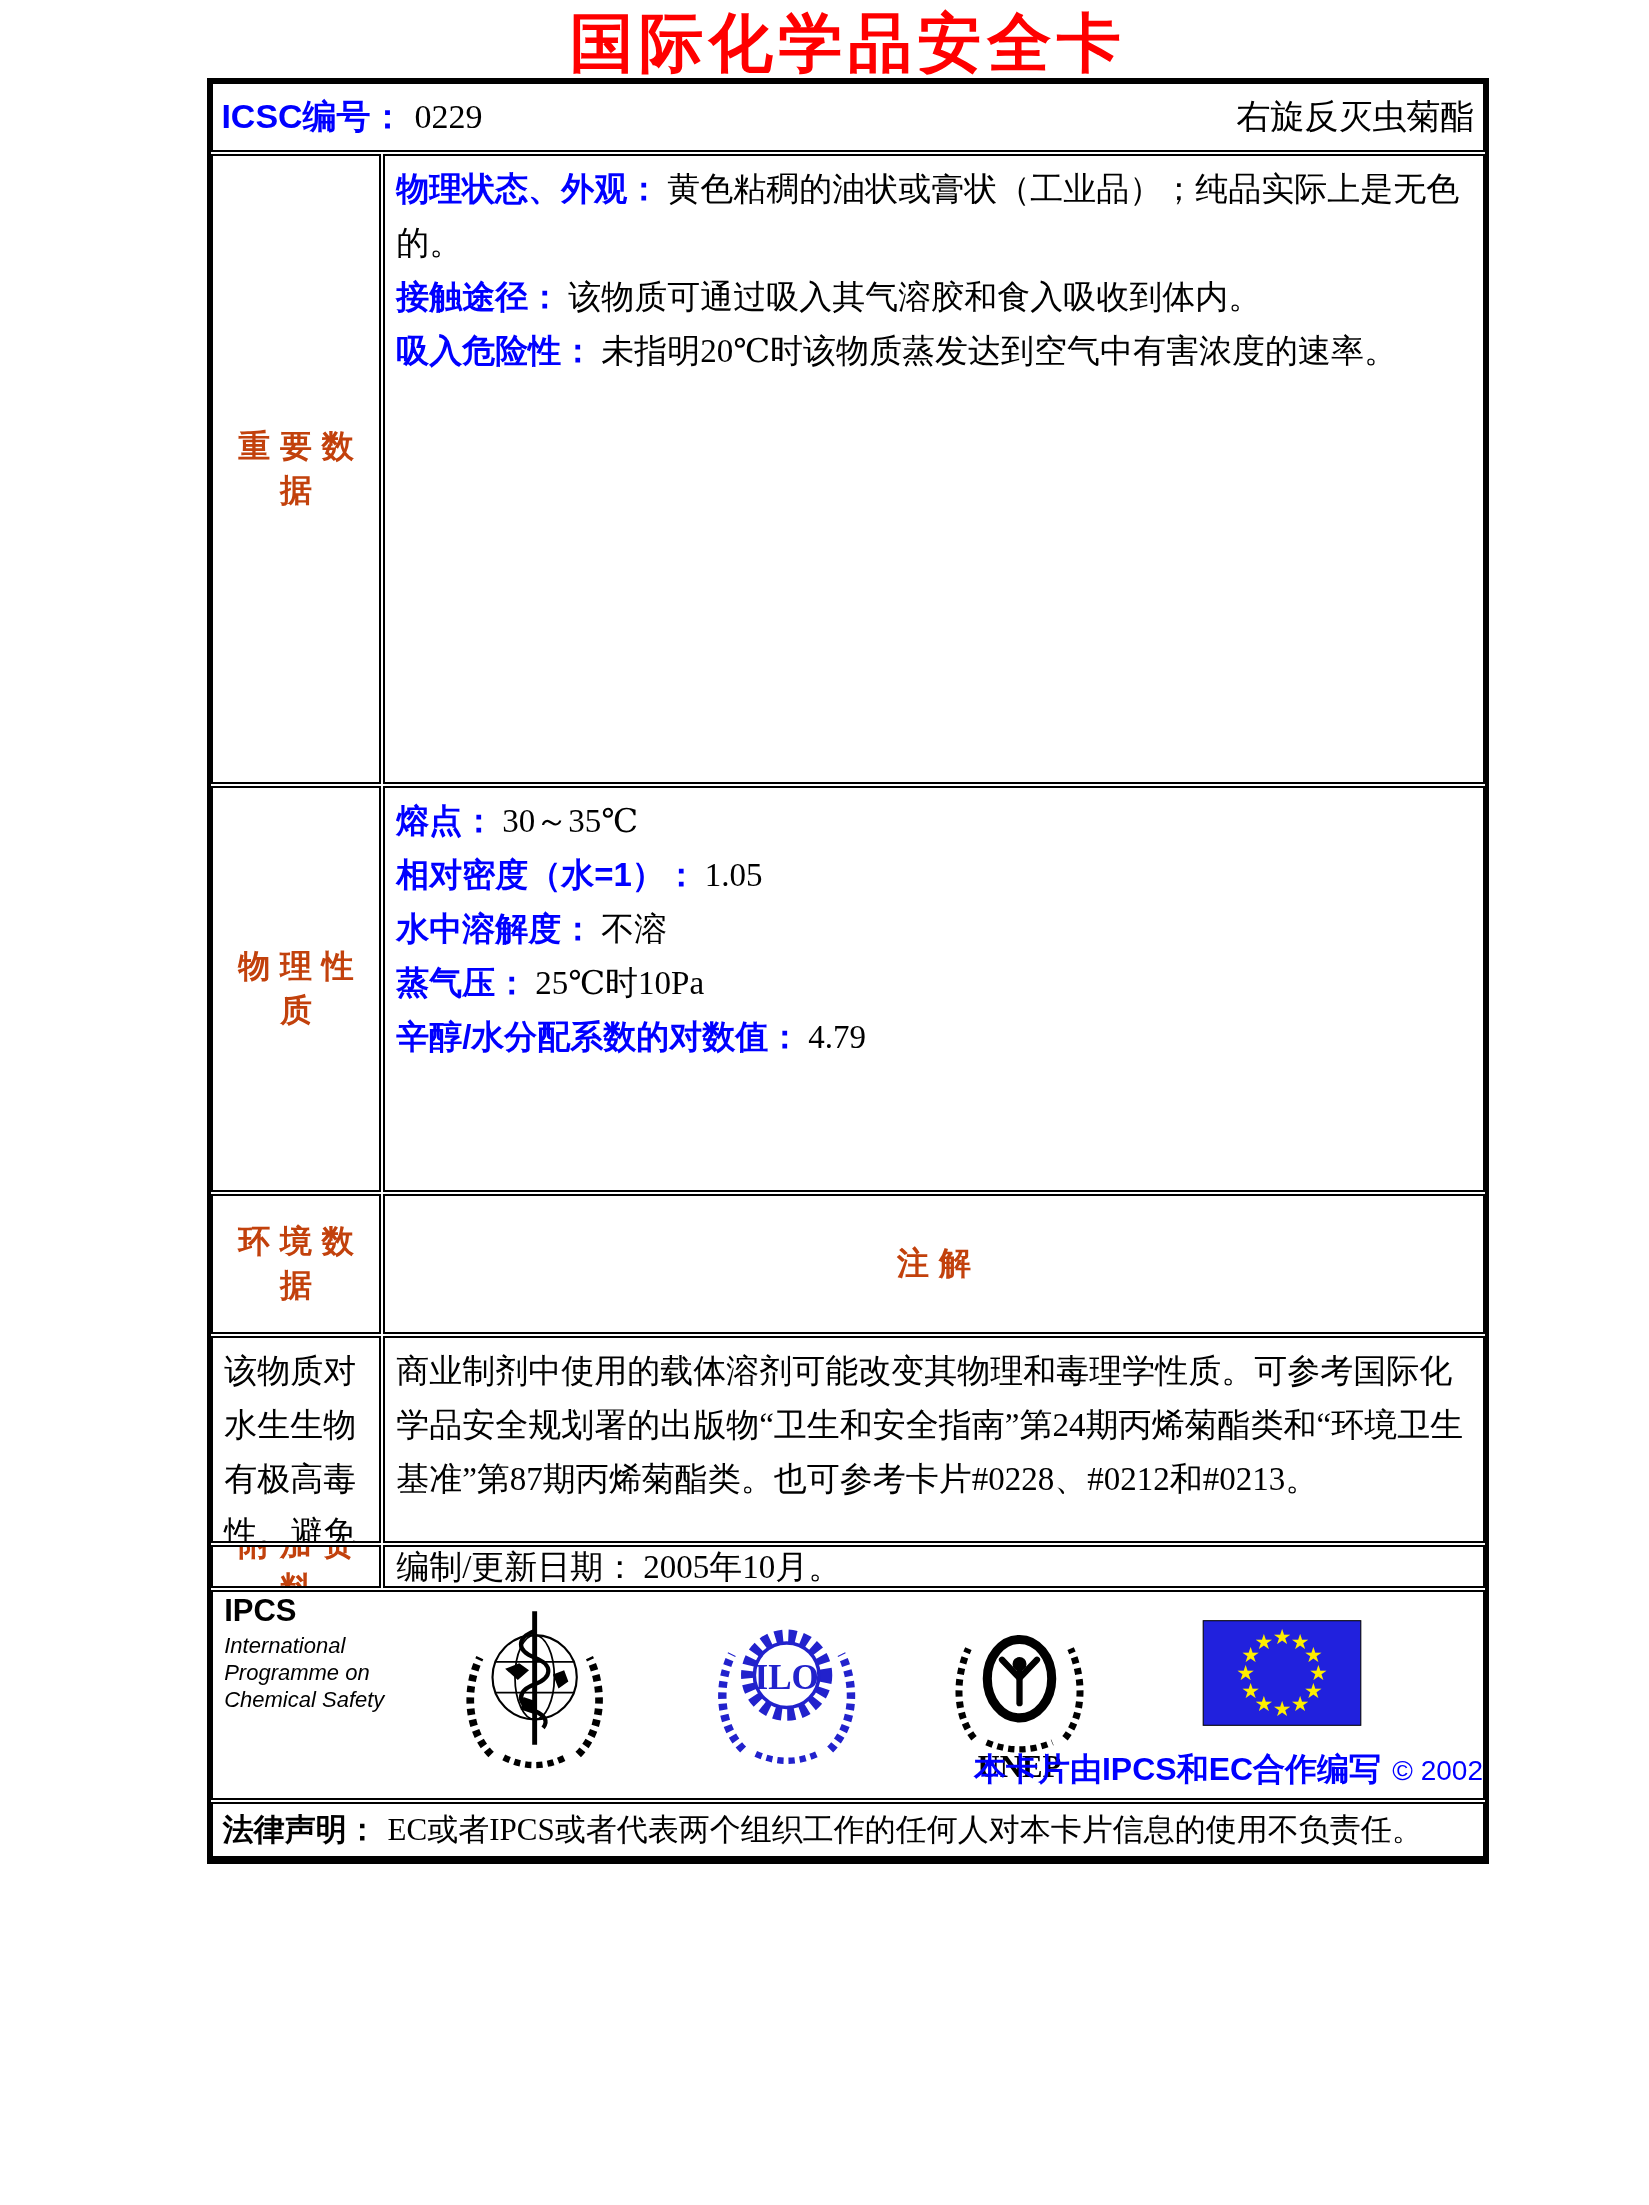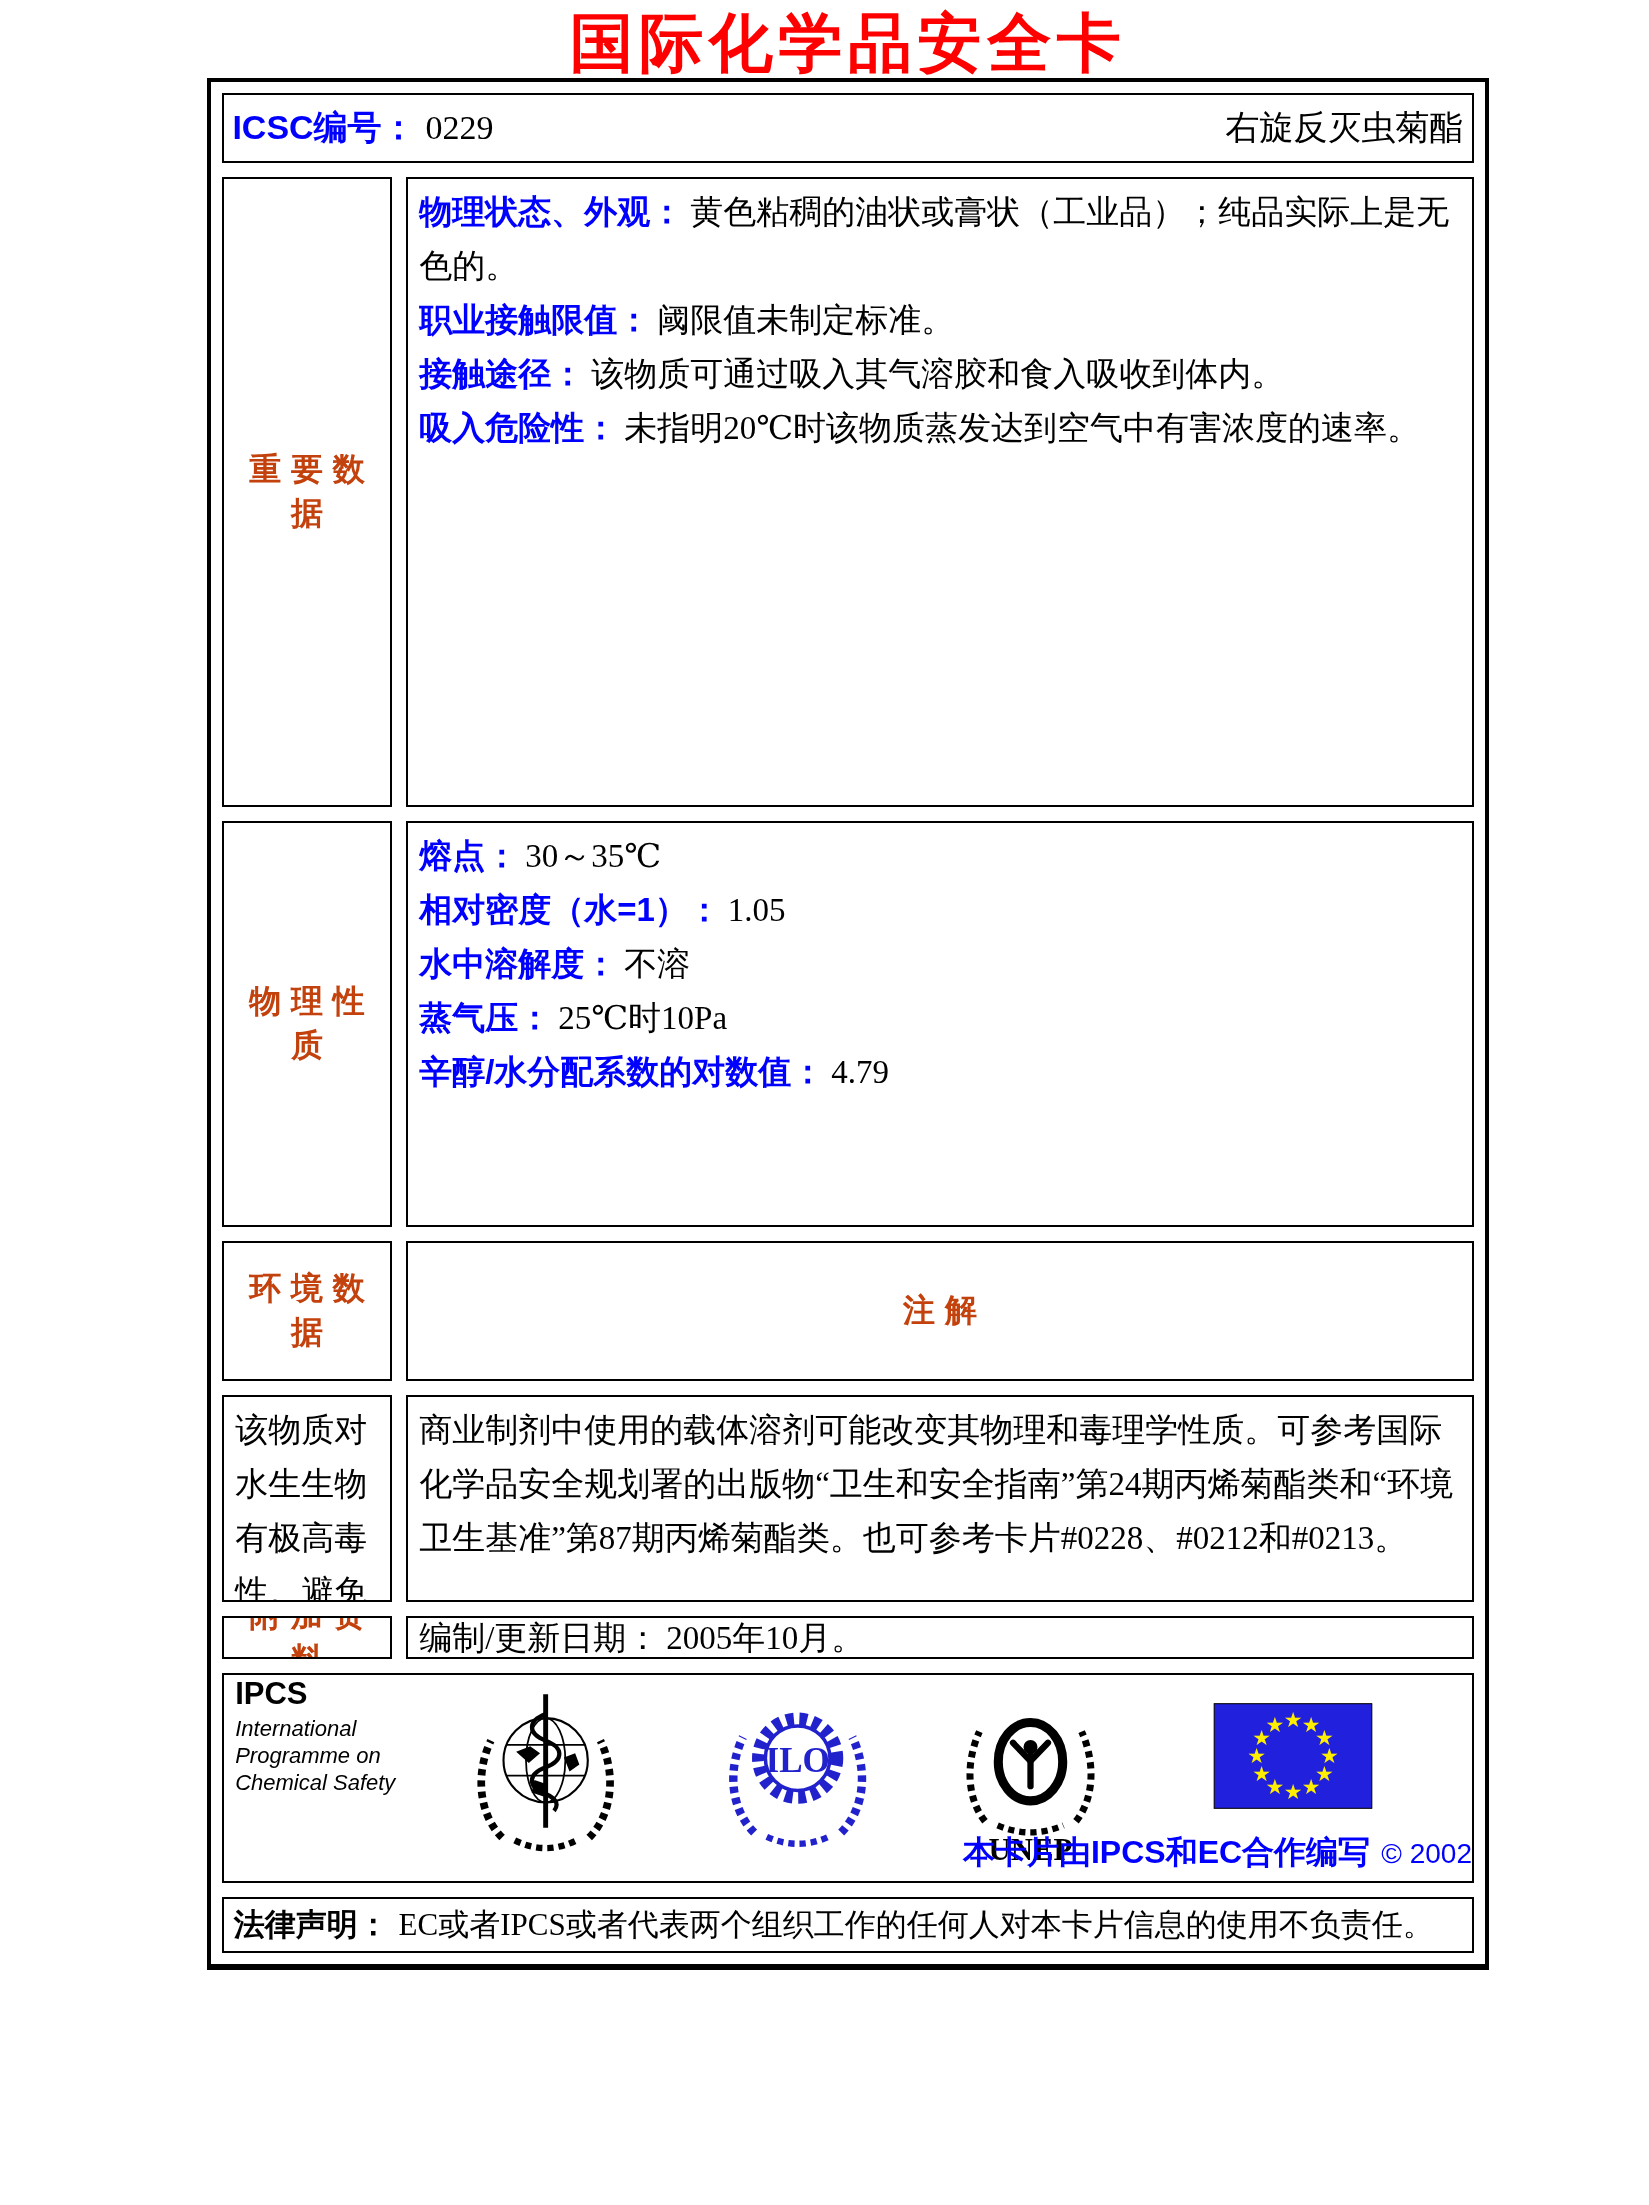--- a/index.html
+++ b/index.html
@@ -5,24 +5,24 @@
   html,body { margin:0; padding:0; background:#fff; }
   body { width:1650px; height:2205px; position:relative; overflow:hidden;
          font-family:"Liberation Serif","DejaVu Serif",serif; color:#000; }
 
   .title { position:absolute; left:207px; top:0px; width:1282px; margin:0;
            text-align:center; color:#ff0000; font-weight:bold; font-size:64px;
            letter-spacing:5.6px; font-family:"Liberation Serif","DejaVu Serif",serif; }
 
   .card { position:absolute; left:207px; top:78px; width:1282px;
           box-sizing:border-box; border:4.2px solid #000; border-bottom-width:6.3px;
-          padding:11px; background:#fff;
+          padding:0; background:#fff;
           display:grid; grid-template-columns:170px 1fr;
           grid-template-rows:70px 630px 406px 140px 207px 43px 210px 56px;
-          gap:14px; }
+          gap:2px; }
 
   .cell { border:2.1px solid #000; box-sizing:border-box; background:#fff; overflow:hidden; }
   .span2 { grid-column:1 / 3; }
 
   .header-row { display:flex; justify-content:space-between; align-items:center;
                 padding:0 8.4px; font-size:34px; }
   .blue-k { color:#0000ff; font-weight:bold;
             font-family:"Liberation Sans","DejaVu Sans",sans-serif; }
   .hnum { margin-left:9.8px; }
 
@@ -68,21 +68,20 @@
   <div class="cell span2 header-row">
     <div>
       <span class="blue-k">ICSC编号：</span><span class="hnum">0229</span>
     </div>
     <div>右旋反灭虫菊酯</div>
   </div>
 
   <div class="cell label-cell">重要数据</div>
   <div class="cell content-cell">
     <p><span class="blue-k">物理状态、外观：</span><span class="v">黄色粘稠的油状或膏状（工业品）；纯品实际上是无色的。</span></p>
-    <p><span class="blue-k">职业接触限值：</span><span class="v">阈限值未制定标准。</span></p>
     <p><span class="blue-k">接触途径：</span><span class="v">该物质可通过吸入其气溶胶和食入吸收到体内。</span></p>
     <p><span class="blue-k">吸入危险性：</span><span class="v">未指明20℃时该物质蒸发达到空气中有害浓度的速率。</span></p>
   </div>
 
   <div class="cell label-cell">物理性质</div>
   <div class="cell content-cell">
     <p><span class="blue-k">熔点：</span><span class="v">30～35℃</span></p>
     <p><span class="blue-k">相对密度（水=1）：</span><span class="v">1.05</span></p>
     <p><span class="blue-k">水中溶解度：</span><span class="v">不溶</span></p>
     <p><span class="blue-k">蒸气压：</span><span class="v">25℃时10Pa</span></p>

